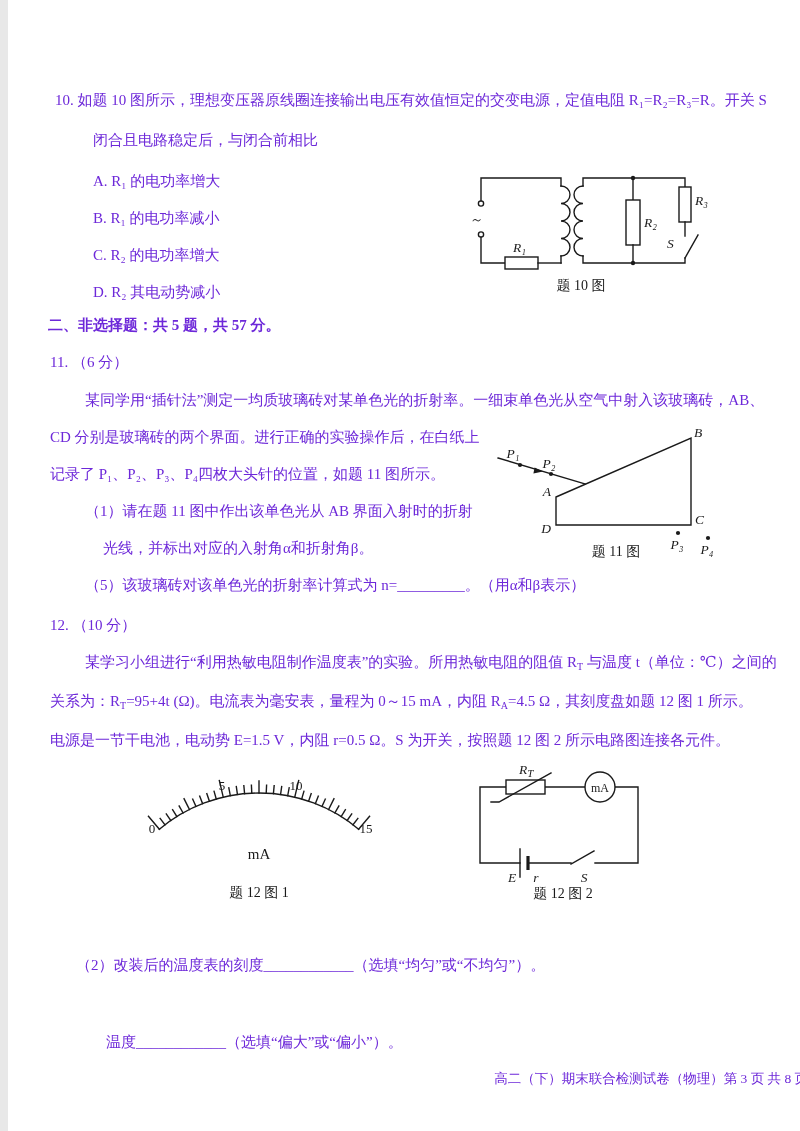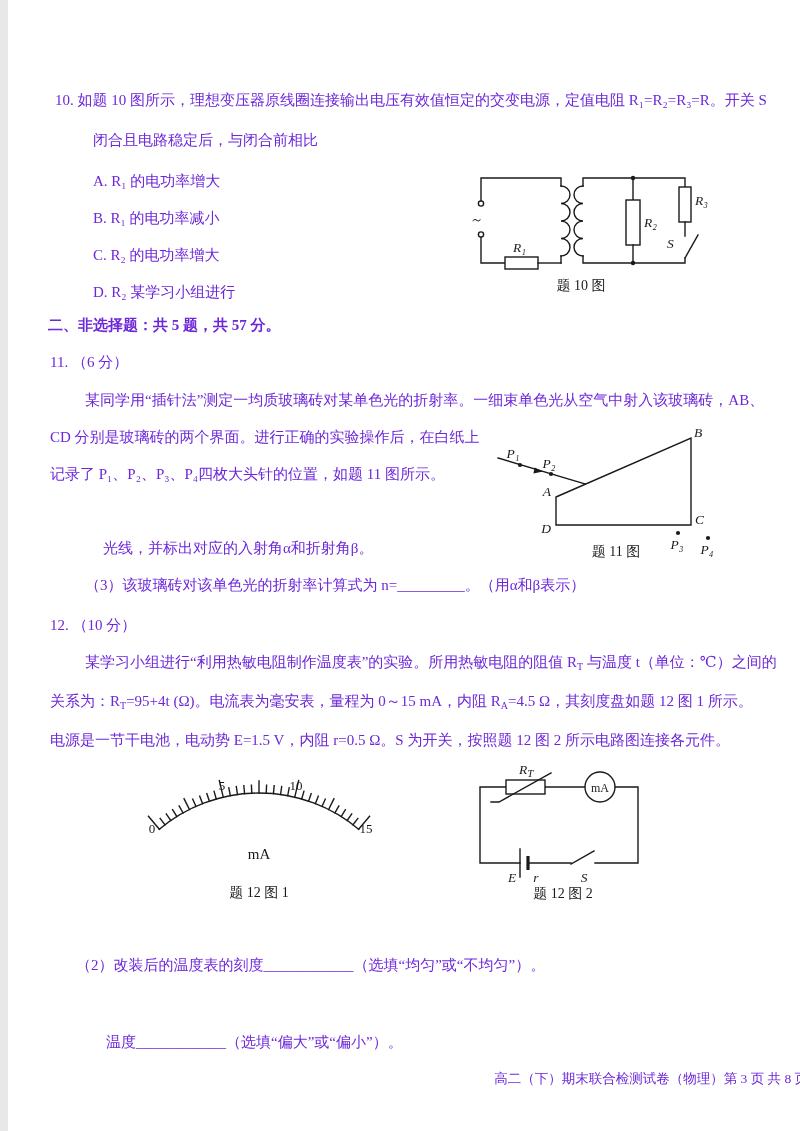--- a/index.html
+++ b/index.html
@@ -22,21 +22,21 @@
 </head>
 <body>
 
 <div id="page">
 
   <div class="line" style="left:47px;top:90px">10. 如题 10 图所示，理想变压器原线圈连接输出电压有效值恒定的交变电源，定值电阻 R₁=R₂=R₃=R。开关 S</div>
   <div class="line" style="left:85px;top:130px">闭合且电路稳定后，与闭合前相比</div>
   <div class="line" style="left:85px;top:171px">A. R₁ 的电功率增大</div>
   <div class="line" style="left:85px;top:208px">B. R₁ 的电功率减小</div>
   <div class="line" style="left:85px;top:245px">C. R₂ 的电功率增大</div>
-  <div class="line" style="left:85px;top:282px">D. R₂ 某学习小组进行</div>
+  <div class="line" style="left:85px;top:282px">D. R₂ 其电动势减小</div>
 
   <div class="fig" style="left:460px;top:168px">
     <svg width="272" height="132" viewBox="0 0 272 132">
 
       <g>
         <polyline class="stk" points="13,33 13,10 93,10 93,18"></polyline>
         <polyline class="stk" points="13,69 13,95 37,95"></polyline>
         <circle class="stk" cx="13" cy="35.5" r="2.6"></circle>
         <circle class="stk" cx="13" cy="66.5" r="2.6"></circle>
         <text class="lbl" x="1" y="56">～</text>
@@ -66,22 +66,23 @@
       <text class="cap" x="113" y="122" text-anchor="middle">题 10 图</text>
     </svg>
   </div>
 
   <div class="line" style="left:40px;top:315px;font-weight:bold">二、非选择题：共 5 题，共 57 分。</div>
 
   <div class="line" style="left:42px;top:352px">11. （6 分）</div>
   <div class="line" style="left:42px;top:427px">CD 分别是玻璃砖的两个界面。进行正确的实验操作后，在白纸上</div>
   <div class="line" style="left:77px;top:390px">某同学用“插针法”测定一均质玻璃砖对某单色光的折射率。一细束单色光从空气中射入该玻璃砖，AB、</div>
   <div class="line" style="left:42px;top:464px">记录了 P₁、P₂、P₃、P₄四枚大头针的位置，如题 11 图所示。</div>
+  <div class="line" style="left:77px;top:501px">（1）请在题 11 图中作出该单色光从 AB 界面入射时的折射</div>
   <div class="line" style="left:95px;top:538px">光线，并标出对应的入射角α和折射角β。</div>
-  <div class="line" style="left:77px;top:575px">（3）该玻璃砖对该单色光的折射率计算式为 n=_________。（用α和β表示）</div>
+  <div class="line" style="left:77px;top:575px">（5）该玻璃砖对该单色光的折射率计算式为 n=_________。（用α和β表示）</div>
 
   <div class="fig" style="left:485px;top:425px">
     <svg width="270" height="140" viewBox="0 0 270 140">
       <polygon class="stk" points="63,72 198,13 198,100 63,100"></polygon>
       <line class="stk" x1="5" y1="33" x2="92" y2="59"></line>
       <polygon class="dot" points="50,46.6 41.6,42.4 40.4,48.6"></polygon>
       <circle class="dot" cx="27" cy="40" r="2.1"></circle>
       <circle class="dot" cx="58" cy="49" r="2.1"></circle>
       <circle class="dot" cx="185" cy="108" r="2.1"></circle>
       <circle class="dot" cx="215" cy="113" r="2.1"></circle>

